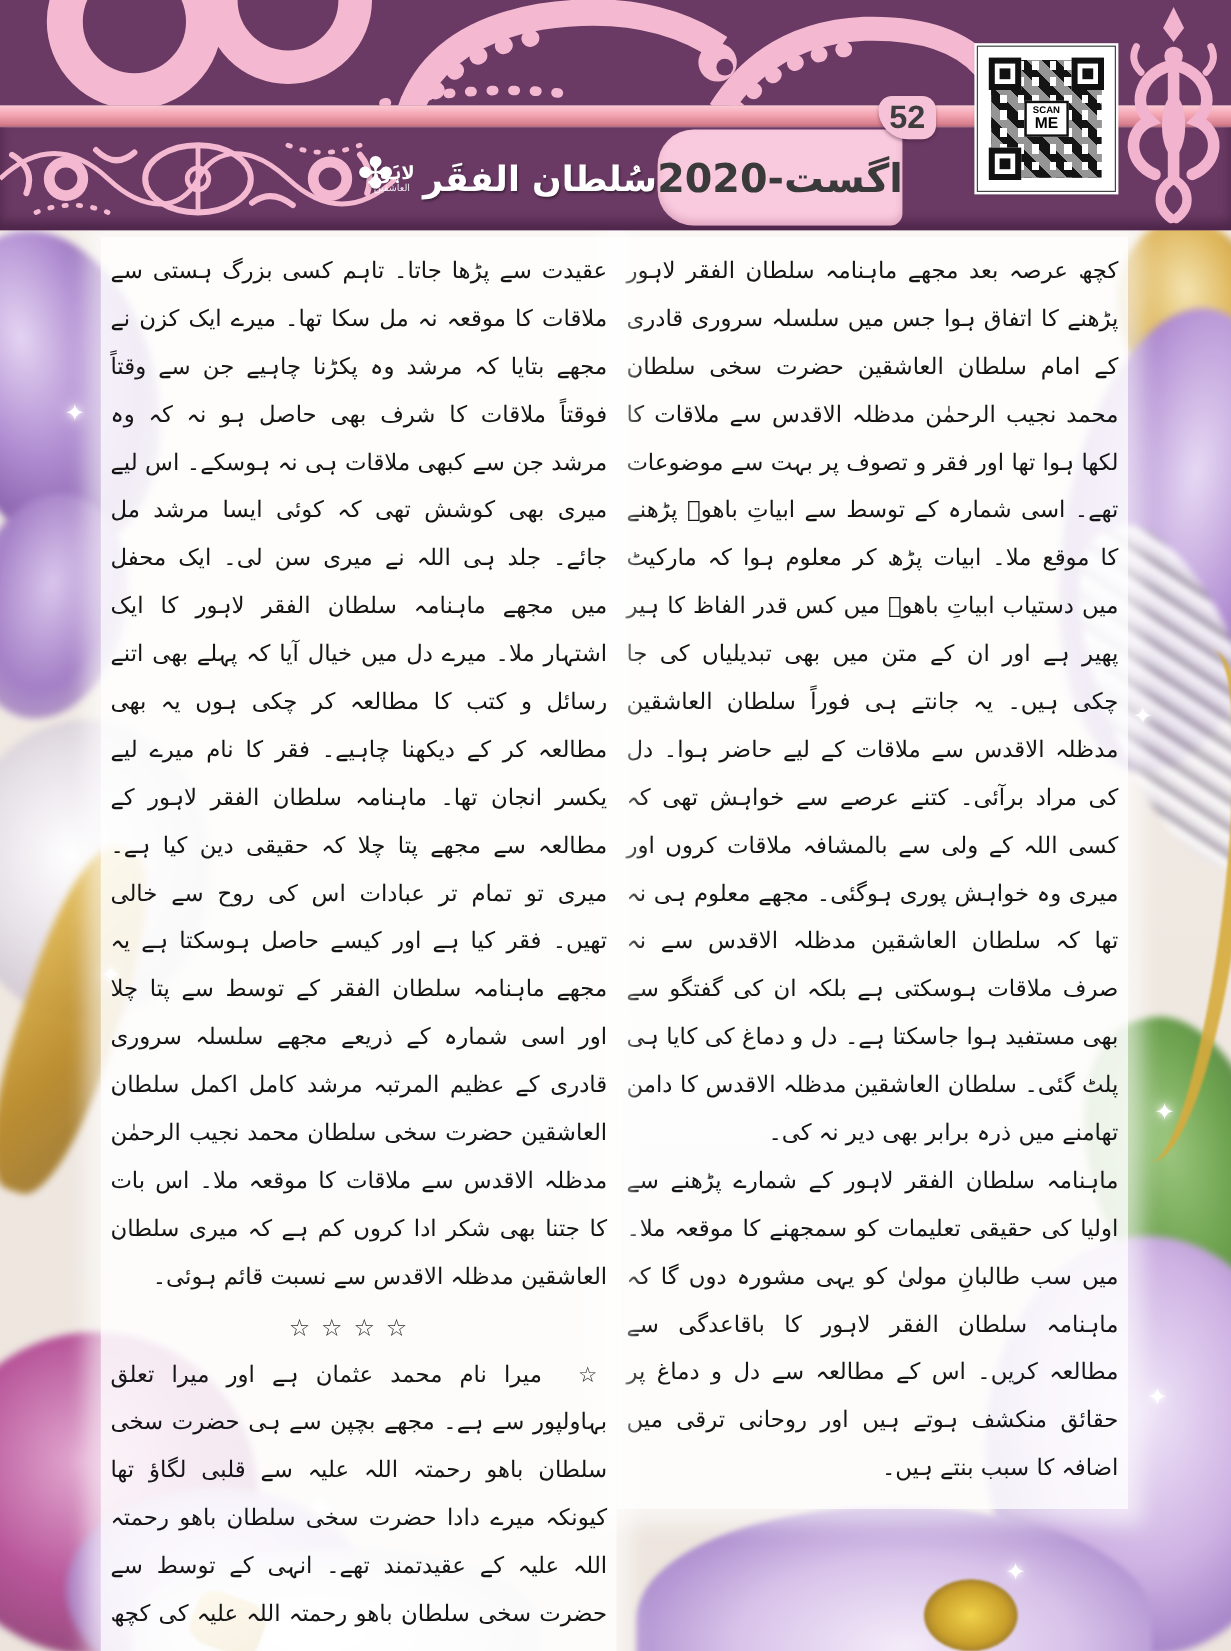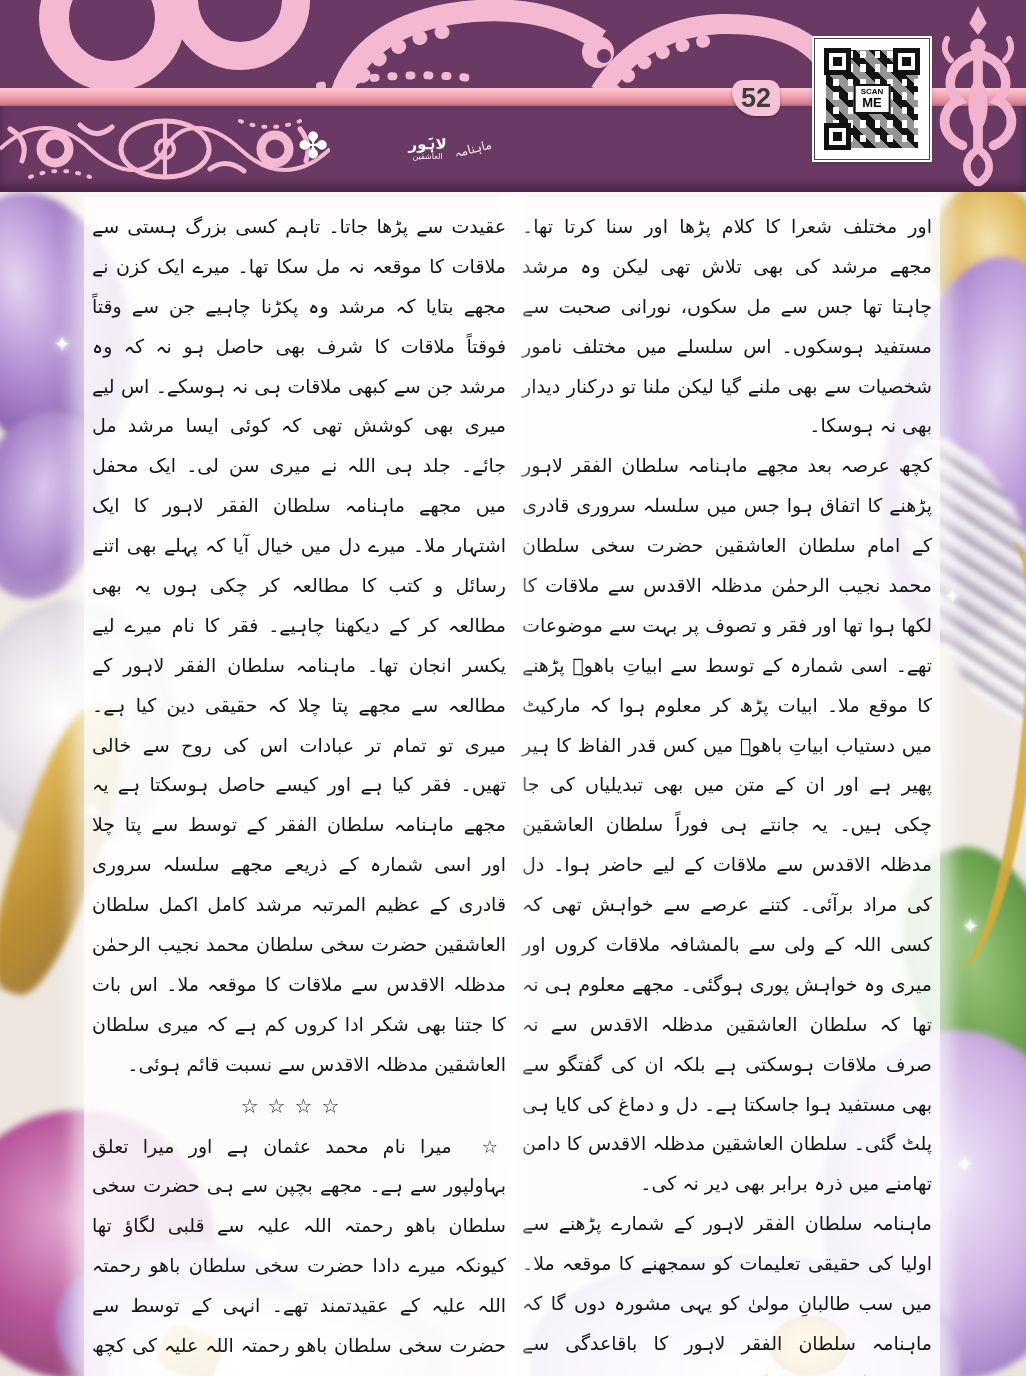--- a/index.html
+++ b/index.html
@@ -158,24 +158,28 @@
         <circle cx="165" cy="42" r="9" fill="none" stroke="#f4b9d1" stroke-width="4"></circle>
         <path d="M165 14 V70" stroke="#f4b9d1" stroke-width="4"></path>
         <circle cx="55" cy="42" r="14" fill="none" stroke="#f4b9d1" stroke-width="9"></circle>
         <circle cx="275" cy="42" r="14" fill="none" stroke="#f4b9d1" stroke-width="9"></circle>
         <path d="M10 22 Q30 34 22 54 M80 18 Q96 34 112 20 M210 62 Q226 50 244 64 M300 22 Q312 36 306 54" stroke="#f4b9d1" stroke-width="5" fill="none" stroke-linecap="round"></path>
         <path d="M30 70 Q60 58 90 70 M240 14 Q270 26 300 14" stroke="#f4b9d1" stroke-width="4" fill="none" stroke-dasharray="2 10" stroke-linecap="round"></path>
       </svg>
       <span class="flower-orn">✤</span>
       <div class="logo">
         <span class="logo-prefix">ماہنامہ</span>
+        <span class="logo-title">سُلطان الفقَر</span>
         <span class="logo-city-stack">
           <span class="logo-city">لاہَور</span>
           <span class="logo-country">العاشقین</span>
         </span>
+      </div>
+      <div class="date-box">
+        <span>اگست-2020</span>
       </div>
     </div>
     <div class="page-badge">
       <span>52</span>
     </div>
     <div class="qr">
       <div class="qr-grid"></div>
       <div class="finder tl"></div>
       <div class="finder tr"></div>
       <div class="finder bl"></div>
@@ -197,21 +201,20 @@
         <path d="M46 60 V150" stroke-width="10"></path>
         <path d="M18 58 Q8 48 14 36 M74 58 Q84 48 78 36" stroke-width="6"></path>
       </g>
       <ellipse cx="46" cy="104" rx="10" ry="26" fill="#f1b3cd"></ellipse>
     </svg>
   </header>
 
   <main class="content">
 
     <section class="col col-right">
-      <p class="para">اور مختلف شعرا کا کلام پڑھا اور سنا کرتا تھا۔ مجھے مرشد کی بھی تلاش تھی لیکن وہ مرشد چاہتا تھا جس سے مل سکوں، نورانی صحبت سے مستفید ہوسکوں۔ اس سلسلے میں مختلف نامور شخصیات سے بھی ملنے گیا لیکن ملنا تو درکنار دیدار بھی نہ ہوسکا۔</p>
       <p class="para">کچھ عرصہ بعد مجھے ماہنامہ سلطان الفقر لاہور پڑھنے کا اتفاق ہوا جس میں سلسلہ سروری قادری کے امام سلطان العاشقین حضرت سخی سلطان محمد نجیب الرحمٰن مدظلہ الاقدس سے ملاقات کا لکھا ہوا تھا اور فقر و تصوف پر بہت سے موضوعات تھے۔ اسی شمارہ کے توسط سے ابیاتِ باھوؒ پڑھنے کا موقع ملا۔ ابیات پڑھ کر معلوم ہوا کہ مارکیٹ میں دستیاب ابیاتِ باھوؒ میں کس قدر الفاظ کا ہیر پھیر ہے اور ان کے متن میں بھی تبدیلیاں کی جا چکی ہیں۔ یہ جانتے ہی فوراً سلطان العاشقین مدظلہ الاقدس سے ملاقات کے لیے حاضر ہوا۔ دل کی مراد برآئی۔ کتنے عرصے سے خواہش تھی کہ کسی اللہ کے ولی سے بالمشافہ ملاقات کروں اور میری وہ خواہش پوری ہوگئی۔ مجھے معلوم ہی نہ تھا کہ سلطان العاشقین مدظلہ الاقدس سے نہ صرف ملاقات ہوسکتی ہے بلکہ ان کی گفتگو سے بھی مستفید ہوا جاسکتا ہے۔ دل و دماغ کی کایا ہی پلٹ گئی۔ سلطان العاشقین مدظلہ الاقدس کا دامن تھامنے میں ذرہ برابر بھی دیر نہ کی۔</p>
       <p class="para">ماہنامہ سلطان الفقر لاہور کے شمارے پڑھنے سے اولیا کی حقیقی تعلیمات کو سمجھنے کا موقعہ ملا۔ میں سب طالبانِ مولیٰ کو یہی مشورہ دوں گا کہ ماہنامہ سلطان الفقر لاہور کا باقاعدگی سے مطالعہ کریں۔ اس کے مطالعہ سے دل و دماغ پر حقائق منکشف ہوتے ہیں اور روحانی ترقی میں اضافہ کا سبب بنتے ہیں۔</p>
 
     </section>
 
     <section class="col col-left">
       <p class="para">عقیدت سے پڑھا جاتا۔ تاہم کسی بزرگ ہستی سے ملاقات کا موقعہ نہ مل سکا تھا۔ میرے ایک کزن نے مجھے بتایا کہ مرشد وہ پکڑنا چاہیے جن سے وقتاً فوقتاً ملاقات کا شرف بھی حاصل ہو نہ کہ وہ مرشد جن سے کبھی ملاقات ہی نہ ہوسکے۔ اس لیے میری بھی کوشش تھی کہ کوئی ایسا مرشد مل جائے۔ جلد ہی اللہ نے میری سن لی۔ ایک محفل میں مجھے ماہنامہ سلطان الفقر لاہور کا ایک اشتہار ملا۔ میرے دل میں خیال آیا کہ پہلے بھی اتنے رسائل و کتب کا مطالعہ کر چکی ہوں یہ بھی مطالعہ کر کے دیکھنا چاہیے۔ فقر کا نام میرے لیے یکسر انجان تھا۔ ماہنامہ سلطان الفقر لاہور کے مطالعہ سے مجھے پتا چلا کہ حقیقی دین کیا ہے۔ میری تو تمام تر عبادات اس کی روح سے خالی تھیں۔ فقر کیا ہے اور کیسے حاصل ہوسکتا ہے یہ مجھے ماہنامہ سلطان الفقر کے توسط سے پتا چلا اور اسی شمارہ کے ذریعے مجھے سلسلہ سروری قادری کے عظیم المرتبہ مرشد کامل اکمل سلطان العاشقین حضرت سخی سلطان محمد نجیب الرحمٰن مدظلہ الاقدس سے ملاقات کا موقعہ ملا۔ اس بات کا جتنا بھی شکر ادا کروں کم ہے کہ میری سلطان العاشقین مدظلہ الاقدس سے نسبت قائم ہوئی۔</p>
       <div class="divider">☆☆☆☆</div>
       <p class="para"><span class="bullet">☆</span><span>میرا نام محمد عثمان ہے اور میرا تعلق بہاولپور سے ہے۔ مجھے بچپن سے ہی حضرت سخی سلطان باھو رحمتہ اللہ علیہ سے قلبی لگاؤ تھا کیونکہ میرے دادا حضرت سخی سلطان باھو رحمتہ اللہ علیہ کے عقیدتمند تھے۔ انہی کے توسط سے حضرت سخی سلطان باھو رحمتہ اللہ علیہ کی کچھ کتب بھی میرے مطالعہ میں رہیں جن میں عین الفقر اور نور الہدیٰ کلاں سرفہرست ہیں۔ حضرت سخی سلطان باھو رحمتہ اللہ علیہ اپنی کتب میں مرشد کامل اکمل کی جو خصوصیات اور اس کے تصرفات کا تذکرہ فرماتے ہیں وہ خصوصیات مجھے کسی بزرگ میں نظر نہ آئیں۔ مجھے یوں محسوس ہونے لگا کہ شاید ایسے مرشد دنیا سے مفقود ہو چکے ہیں۔ اس دوران مجھے ماہنامہ سلطان الفقر پڑھنے کا اتفاق ہوا۔ اس میں بیان کردہ حضرت سخی سلطان باھوؒ کی تعلیمات اور اس کے علاوہ</span></p>
     </section>

